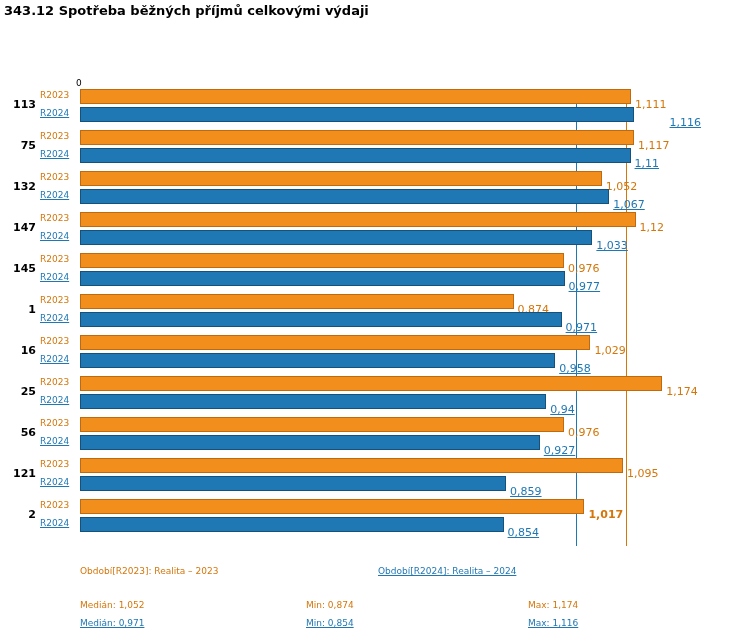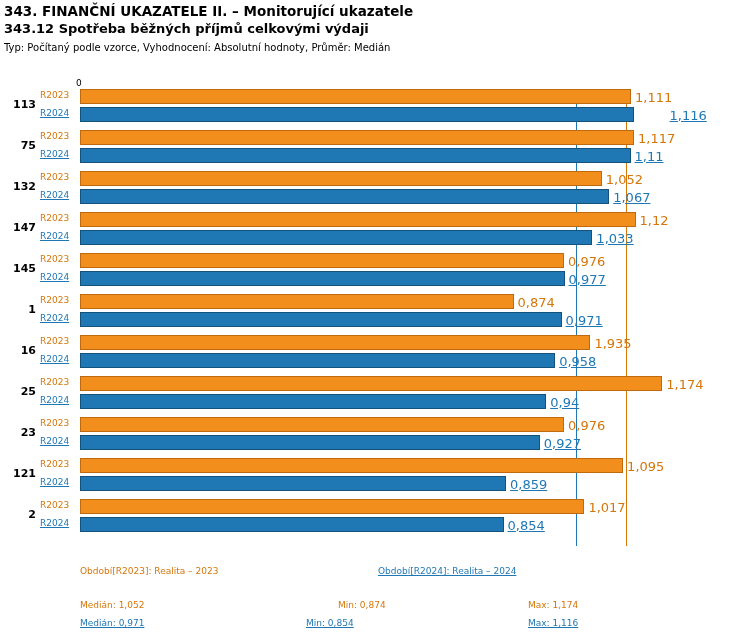--- a/index.html
+++ b/index.html
@@ -99,22 +99,22 @@
     left: 40px;
     top: 1px;
     height: 15px;
     border: 1px solid #000000;
     box-sizing: border-box;
   }
   .bar.s0 { background: #f28e1c; border-color: #c06a10; }
   .bar.s1 { background: #1f77b4; border-color: #14527c; }
   .vallabel {
     position: absolute;
-    top: 2px;
-    font-size: 13px;
+    top: 10px;
+    font-size: 11px;
     white-space: nowrap;
   }
   .legend {
     position: absolute;
     left: 0;
     top: 566px;
     width: 750px;
     font-size: 9px;
   }
   .legend-row {
@@ -127,23 +127,21 @@
     position: absolute;
     white-space: nowrap;
   }
   .orange { color: #d4760a; }
   .blue { color: #1f77b4; text-decoration: underline; }
 </style>
 </head>
 <body>
 
 <div class="title-block">
-  <div class="title1">343. FINANČNÍ UKAZATELE II. – Monitorující ukazatele</div>
   <div class="title2">343.12 Spotřeba běžných příjmů celkovými výdaji</div>
-  <div class="subtitle">Typ: Počítaný podle vzorce, Vyhodnocení: Absolutní hodnoty, Průměr: Medián</div>
 </div>
 
 <div class="plot">
   <div class="zero-label">0</div>
   <div class="grid-area" id="grid-area">
       <div class="vline" style="left: 496px; background: rgb(31, 119, 180);"></div>
       <div class="vline" style="left: 545.6px; background: rgb(212, 118, 10);"></div>
     </div>
   <div id="groups">
       <div class="group" style="top: 10px;">
@@ -222,21 +220,21 @@
           <div class="serieslabel blue">R2024</div>
           <div class="bar s1" style="width: 481.616px;"></div>
           <div class="vallabel blue" style="left: 525.616px;">0,971</div>
         </div>
       </div>
       <div class="group" style="top: 256px;">
         <div class="glabel">16</div>
         <div class="barrow" style="top: 0px;">
           <div class="serieslabel orange">R2023</div>
           <div class="bar s0" style="width: 510.384px;"></div>
-          <div class="vallabel orange" style="left: 554.384px;">1,935</div>
+          <div class="vallabel orange" style="left: 554.384px;">1,029</div>
         </div>
         <div class="barrow" style="top: 18px;">
           <div class="serieslabel blue">R2024</div>
           <div class="bar s1" style="width: 475.168px;"></div>
           <div class="vallabel blue" style="left: 519.168px;">0,958</div>
         </div>
       </div>
       <div class="group" style="top: 297px;">
         <div class="glabel">25</div>
         <div class="barrow" style="top: 0px;">
@@ -244,21 +242,21 @@
           <div class="bar s0" style="width: 582.304px;"></div>
           <div class="vallabel orange" style="left: 626.304px;">1,174</div>
         </div>
         <div class="barrow" style="top: 18px;">
           <div class="serieslabel blue">R2024</div>
           <div class="bar s1" style="width: 466.24px;"></div>
           <div class="vallabel blue" style="left: 510.24px;">0,94</div>
         </div>
       </div>
       <div class="group" style="top: 338px;">
-        <div class="glabel">23</div>
+        <div class="glabel">56</div>
         <div class="barrow" style="top: 0px;">
           <div class="serieslabel orange">R2023</div>
           <div class="bar s0" style="width: 484.096px;"></div>
           <div class="vallabel orange" style="left: 528.096px;">0,976</div>
         </div>
         <div class="barrow" style="top: 18px;">
           <div class="serieslabel blue">R2024</div>
           <div class="bar s1" style="width: 459.792px;"></div>
           <div class="vallabel blue" style="left: 503.792px;">0,927</div>
         </div>
@@ -274,39 +272,39 @@
           <div class="serieslabel blue">R2024</div>
           <div class="bar s1" style="width: 426.064px;"></div>
           <div class="vallabel blue" style="left: 470.064px;">0,859</div>
         </div>
       </div>
       <div class="group" style="top: 420px;">
         <div class="glabel">2</div>
         <div class="barrow" style="top: 0px;">
           <div class="serieslabel orange">R2023</div>
           <div class="bar s0" style="width: 504.432px;"></div>
-          <div class="vallabel orange" style="left: 548.432px;">1,017</div>
+          <div class="vallabel orange" style="left: 548.432px; font-weight: bold;">1,017</div>
         </div>
         <div class="barrow" style="top: 18px;">
           <div class="serieslabel blue">R2024</div>
           <div class="bar s1" style="width: 423.584px;"></div>
           <div class="vallabel blue" style="left: 467.584px;">0,854</div>
         </div>
       </div>
     </div>
 </div>
 
 <div class="legend">
   <div class="legend-row" style="top:0px;">
     <div class="lcell orange" style="left:80px;">Období[R2023]: Realita – 2023</div>
     <div class="lcell blue" style="left:378px;">Období[R2024]: Realita – 2024</div>
   </div>
   <div class="legend-row" style="top:34px;">
     <div class="lcell orange" style="left:80px;">Medián: 1,052</div>
-    <div class="lcell orange" style="left:306px;margin-left:32px;">Min: 0,874</div>
+    <div class="lcell orange" style="left:306px;">Min: 0,874</div>
     <div class="lcell orange" style="left:528px;">Max: 1,174</div>
   </div>
   <div class="legend-row" style="top:52px;padding-left:48px;">
     <div class="lcell blue" style="left:80px;">Medián: 0,971</div>
     <div class="lcell blue" style="left:306px;">Min: 0,854</div>
     <div class="lcell blue" style="left:528px;text-align:center;">Max: 1,116</div>
   </div>
 </div>
 
 </body></html>

